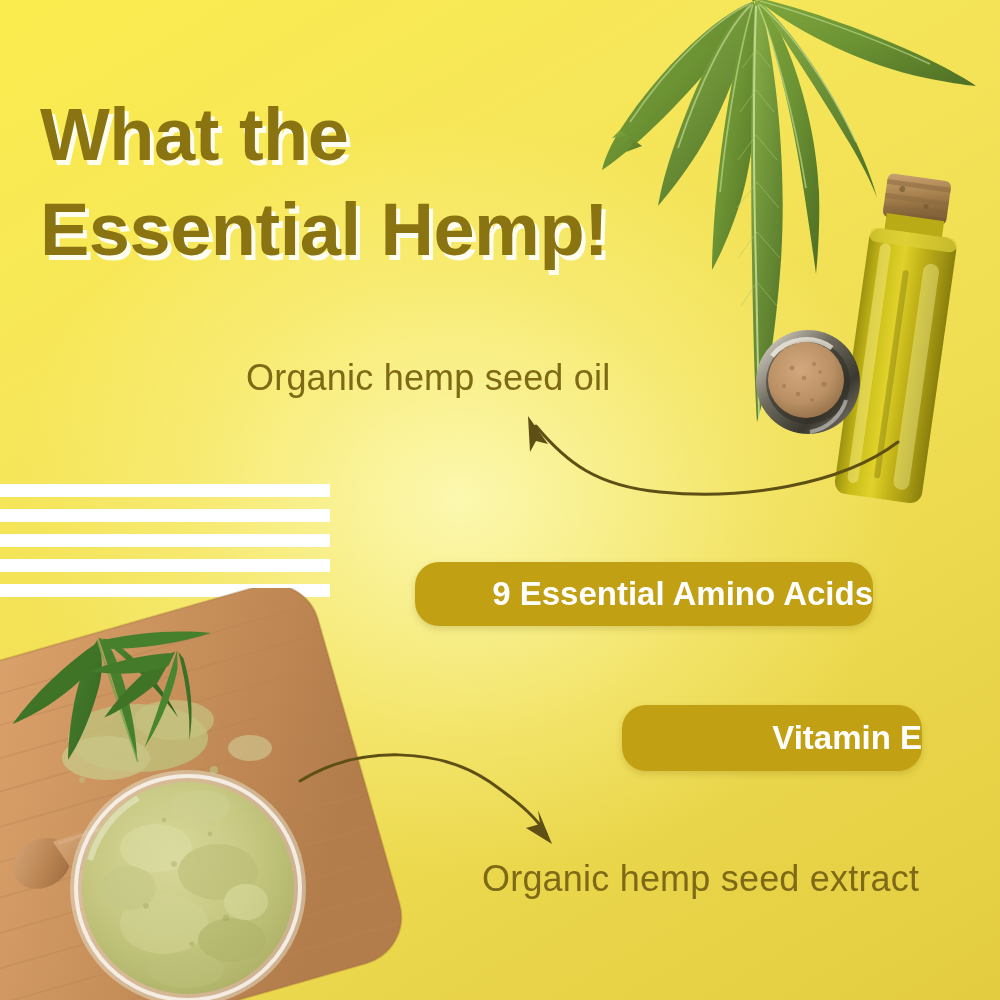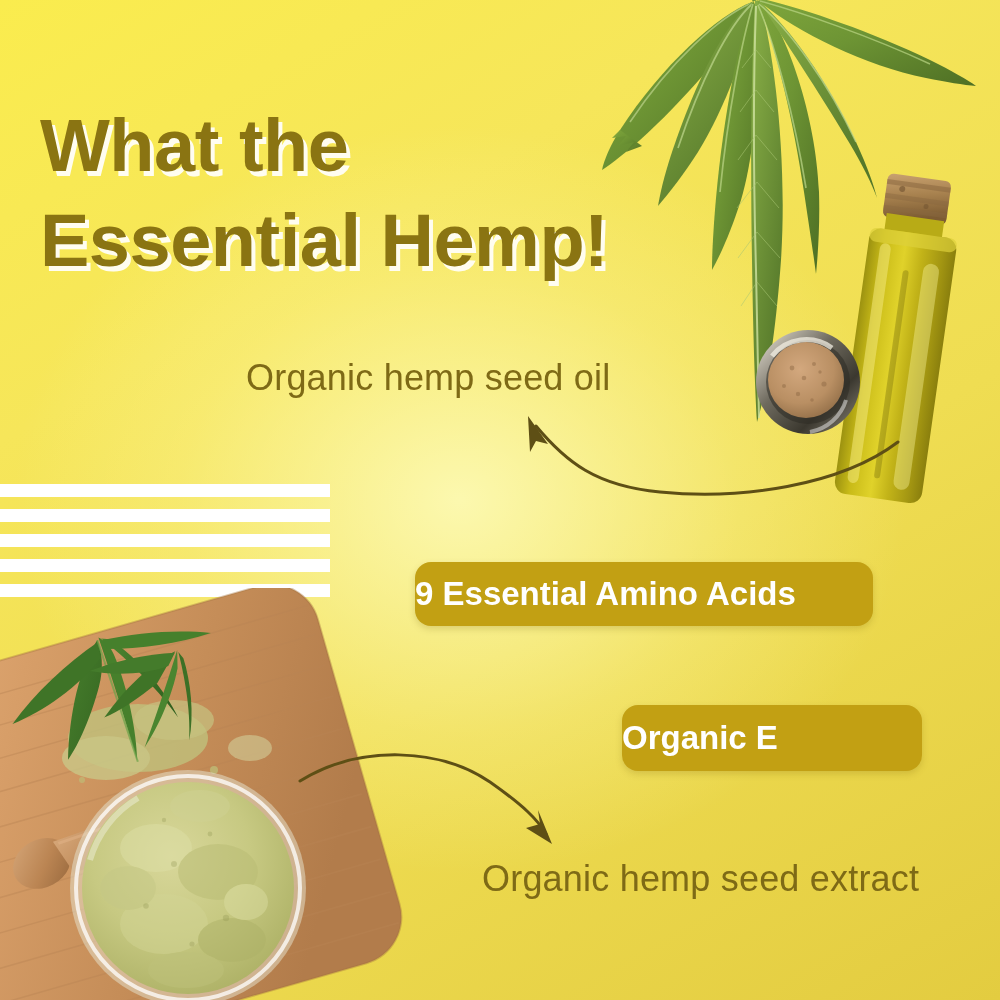--- a/index.html
+++ b/index.html
@@ -24,21 +24,21 @@
     left:40px; top:88px;
     width:720px;
     font-weight:800;
     font-size:74px;
     line-height:1.28;
     letter-spacing:-0.5px;
     color:#8a7412;
     text-shadow: 4px 5px 0 #fffdf0;
     z-index:22;
   }
-  .heading .l1 { display:block;margin-top:11px; }
+  .heading .l1 { display:block; }
   .heading .l2 { display:block; }
 
   
   .stripes {
     position:absolute;
     left:0px; top:484px;
     width:330px; height:114px;
     z-index:12;
   }
   .stripes .bar {
@@ -59,25 +59,25 @@
     letter-spacing:0.2px;
     z-index:22;
     white-space:nowrap;
   }
   #label-oil { left:246px; top:357px; font-size:36px; }
   #label-extract { left:482px; top:858px; font-size:36px; }
 
   
   .badge {
     position:absolute;
-    display:flex; align-items:center; justify-content:flex-start;
+    display:flex; align-items:center; justify-content:flex-end;
     background:#c2a013;
     color:#ffffff;
     font-weight:700;
-    border-radius:16px;
+    border-radius:24px;
     box-shadow: 0 3px 7px rgba(120,95,10,0.22);
     z-index:22;
     white-space:nowrap;
   }
   #badge-amino { left:415px; top:562px; width:458px; height:64px; font-size:33px; }
   #badge-vitamin { left:622px; top:705px; width:300px; height:66px; font-size:33px; }
 
   
   .arrow-svg { position:absolute; z-index:20; overflow:visible; pointer-events:none; }
   #arrow-top { left:0; top:0; width:1000px; height:1000px; }
@@ -353,16 +353,16 @@
 
   <div id="label-oil" class="label">Organic hemp seed oil</div>
 
   <div id="label-extract" class="label">Organic hemp seed extract</div>
 
   <div id="badge-amino" class="badge">
     <span>9 Essential Amino Acids</span>
   </div>
 
   <div id="badge-vitamin" class="badge">
-    <span>Organic E</span>
+    <span>Vitamin E</span>
   </div>
 
 </div>
 
 </body></html>

